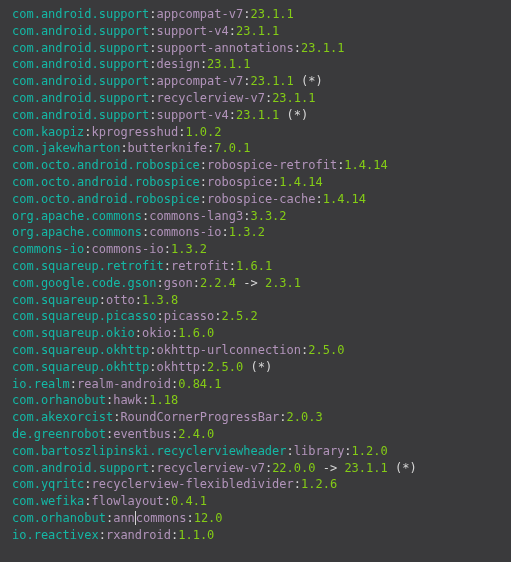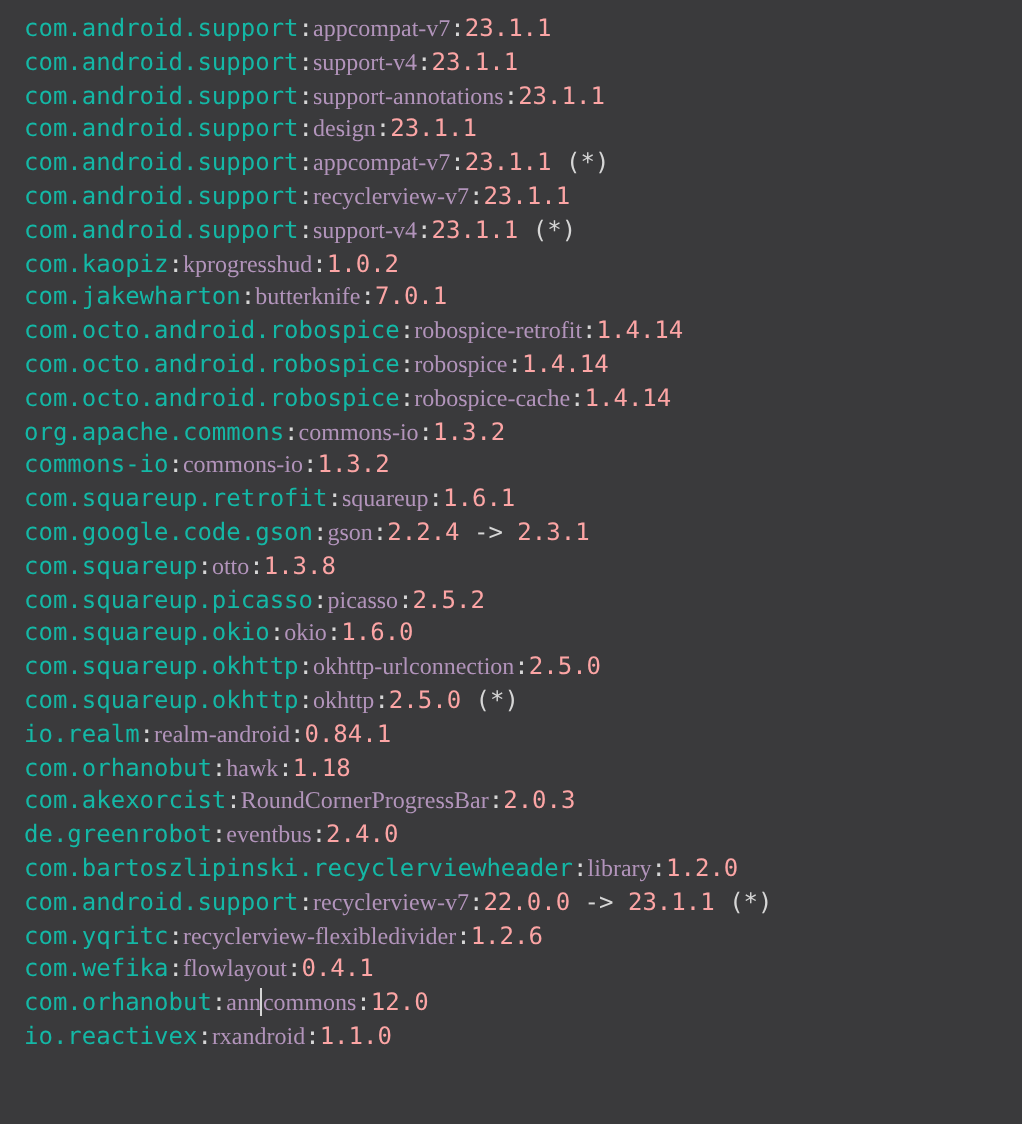--- a/index.html
+++ b/index.html
@@ -19,27 +19,26 @@
     }
     .line {
       white-space: pre;
       color: #d6d6d6;
     }
     .pkg {
       color: #14b8a6;
     }
     .artifact {
       color: #b294bb;
-      font-family: Liberation Serif, serif;
     }
     .colon {
       color: #d6d6d6;
     }
     .version {
-      color: #fca5a5;
+      color: #84cc16;
     }
     .arrow {
       color: #d6d6d6;
     }
     .paren {
       color: #d6d6d6;
     }
     .star {
       color: #d6d6d6;
     }
@@ -61,23 +60,24 @@
     <div class="line"><span class="pkg">com.android.support</span><span class="colon">:</span><span class="artifact">support-annotations</span><span class="colon">:</span><span class="version">23.1.1</span></div>
     <div class="line"><span class="pkg">com.android.support</span><span class="colon">:</span><span class="artifact">design</span><span class="colon">:</span><span class="version">23.1.1</span></div>
     <div class="line"><span class="pkg">com.android.support</span><span class="colon">:</span><span class="artifact">appcompat-v7</span><span class="colon">:</span><span class="version">23.1.1</span><span> </span><span class="paren">(</span><span class="star">*</span><span class="paren">)</span></div>
     <div class="line"><span class="pkg">com.android.support</span><span class="colon">:</span><span class="artifact">recyclerview-v7</span><span class="colon">:</span><span class="version">23.1.1</span></div>
     <div class="line"><span class="pkg">com.android.support</span><span class="colon">:</span><span class="artifact">support-v4</span><span class="colon">:</span><span class="version">23.1.1</span><span> </span><span class="paren">(</span><span class="star">*</span><span class="paren">)</span></div>
     <div class="line"><span class="pkg">com.kaopiz</span><span class="colon">:</span><span class="artifact">kprogresshud</span><span class="colon">:</span><span class="version">1.0.2</span></div>
     <div class="line"><span class="pkg">com.jakewharton</span><span class="colon">:</span><span class="artifact">butterknife</span><span class="colon">:</span><span class="version">7.0.1</span></div>
     <div class="line"><span class="pkg">com.octo.android.robospice</span><span class="colon">:</span><span class="artifact">robospice-retrofit</span><span class="colon">:</span><span class="version">1.4.14</span></div>
     <div class="line"><span class="pkg">com.octo.android.robospice</span><span class="colon">:</span><span class="artifact">robospice</span><span class="colon">:</span><span class="version">1.4.14</span></div>
     <div class="line"><span class="pkg">com.octo.android.robospice</span><span class="colon">:</span><span class="artifact">robospice-cache</span><span class="colon">:</span><span class="version">1.4.14</span></div>
+    <div class="line"><span class="pkg">org.apache.commons</span><span class="colon">:</span><span class="artifact">commons-lang3</span><span class="colon">:</span><span class="version">3.3.2</span></div>
     <div class="line"><span class="pkg">org.apache.commons</span><span class="colon">:</span><span class="artifact">commons-io</span><span class="colon">:</span><span class="version">1.3.2</span></div>
     <div class="line"><span class="pkg">commons-io</span><span class="colon">:</span><span class="artifact">commons-io</span><span class="colon">:</span><span class="version">1.3.2</span></div>
-    <div class="line"><span class="pkg">com.squareup.retrofit</span><span class="colon">:</span><span class="artifact">squareup</span><span class="colon">:</span><span class="version">1.6.1</span></div>
+    <div class="line"><span class="pkg">com.squareup.retrofit</span><span class="colon">:</span><span class="artifact">retrofit</span><span class="colon">:</span><span class="version">1.6.1</span></div>
     <div class="line"><span class="pkg">com.google.code.gson</span><span class="colon">:</span><span class="artifact">gson</span><span class="colon">:</span><span class="version">2.2.4</span><span class="arrow"> -&gt; </span><span class="version">2.3.1</span></div>
     <div class="line"><span class="pkg">com.squareup</span><span class="colon">:</span><span class="artifact">otto</span><span class="colon">:</span><span class="version">1.3.8</span></div>
     <div class="line"><span class="pkg">com.squareup.picasso</span><span class="colon">:</span><span class="artifact">picasso</span><span class="colon">:</span><span class="version">2.5.2</span></div>
     <div class="line"><span class="pkg">com.squareup.okio</span><span class="colon">:</span><span class="artifact">okio</span><span class="colon">:</span><span class="version">1.6.0</span></div>
     <div class="line"><span class="pkg">com.squareup.okhttp</span><span class="colon">:</span><span class="artifact">okhttp-urlconnection</span><span class="colon">:</span><span class="version">2.5.0</span></div>
     <div class="line"><span class="pkg">com.squareup.okhttp</span><span class="colon">:</span><span class="artifact">okhttp</span><span class="colon">:</span><span class="version">2.5.0</span><span> </span><span class="paren">(</span><span class="star">*</span><span class="paren">)</span></div>
     <div class="line"><span class="pkg">io.realm</span><span class="colon">:</span><span class="artifact">realm-android</span><span class="colon">:</span><span class="version">0.84.1</span></div>
     <div class="line"><span class="pkg">com.orhanobut</span><span class="colon">:</span><span class="artifact">hawk</span><span class="colon">:</span><span class="version">1.18</span></div>
     <div class="line"><span class="pkg">com.akexorcist</span><span class="colon">:</span><span class="artifact">RoundCornerProgressBar</span><span class="colon">:</span><span class="version">2.0.3</span></div>
     <div class="line"><span class="pkg">de.greenrobot</span><span class="colon">:</span><span class="artifact">eventbus</span><span class="colon">:</span><span class="version">2.4.0</span></div>

